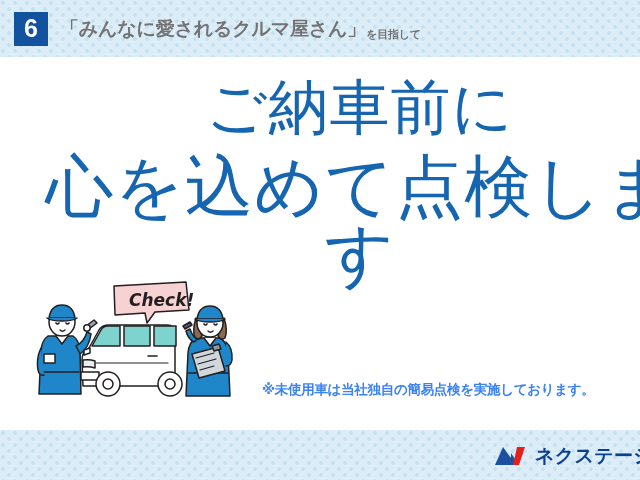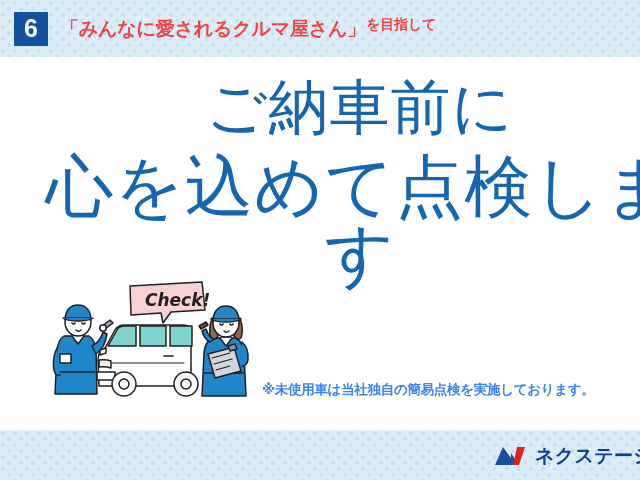--- a/index.html
+++ b/index.html
@@ -62,32 +62,32 @@
     font-size: 25px;
     font-weight: bold;
     display: flex;
     align-items: center;
     justify-content: center;
     line-height: 1;
     flex: none;
   }
   .header-title {
     margin-left: 12px;
-    color: #ef4444;
+    color: #737373;
     font-weight: bold;
     white-space: nowrap;
     display: flex;
-    align-items: flex-start;
+    align-items: flex-end;
   }
   .header-title .t-main {
     font-size: 19px;
     letter-spacing: -0.2px;
   }
   .header-title .t-tail {
-    font-size: 14px;
+    font-size: 11px;
     letter-spacing: -0.2px;
   }
 
   
   .headline {
     position: absolute;
     top: 78px;
     left: 0;
     width: 640px;
     text-align: center;
@@ -133,21 +133,21 @@
     font-weight: bold;
     line-height: 1.3;
     white-space: nowrap;
     letter-spacing: -0.3px;
   }
 
   
   .illustration {
     position: absolute;
     top: 268px;
-    left: 52px;
+    left: 36px;
     width: 215px;
     height: 132px;
   }
 
   
   .brand-logo {
     position: absolute;
     top: 442px;
     left: 494px;
     display: flex;

